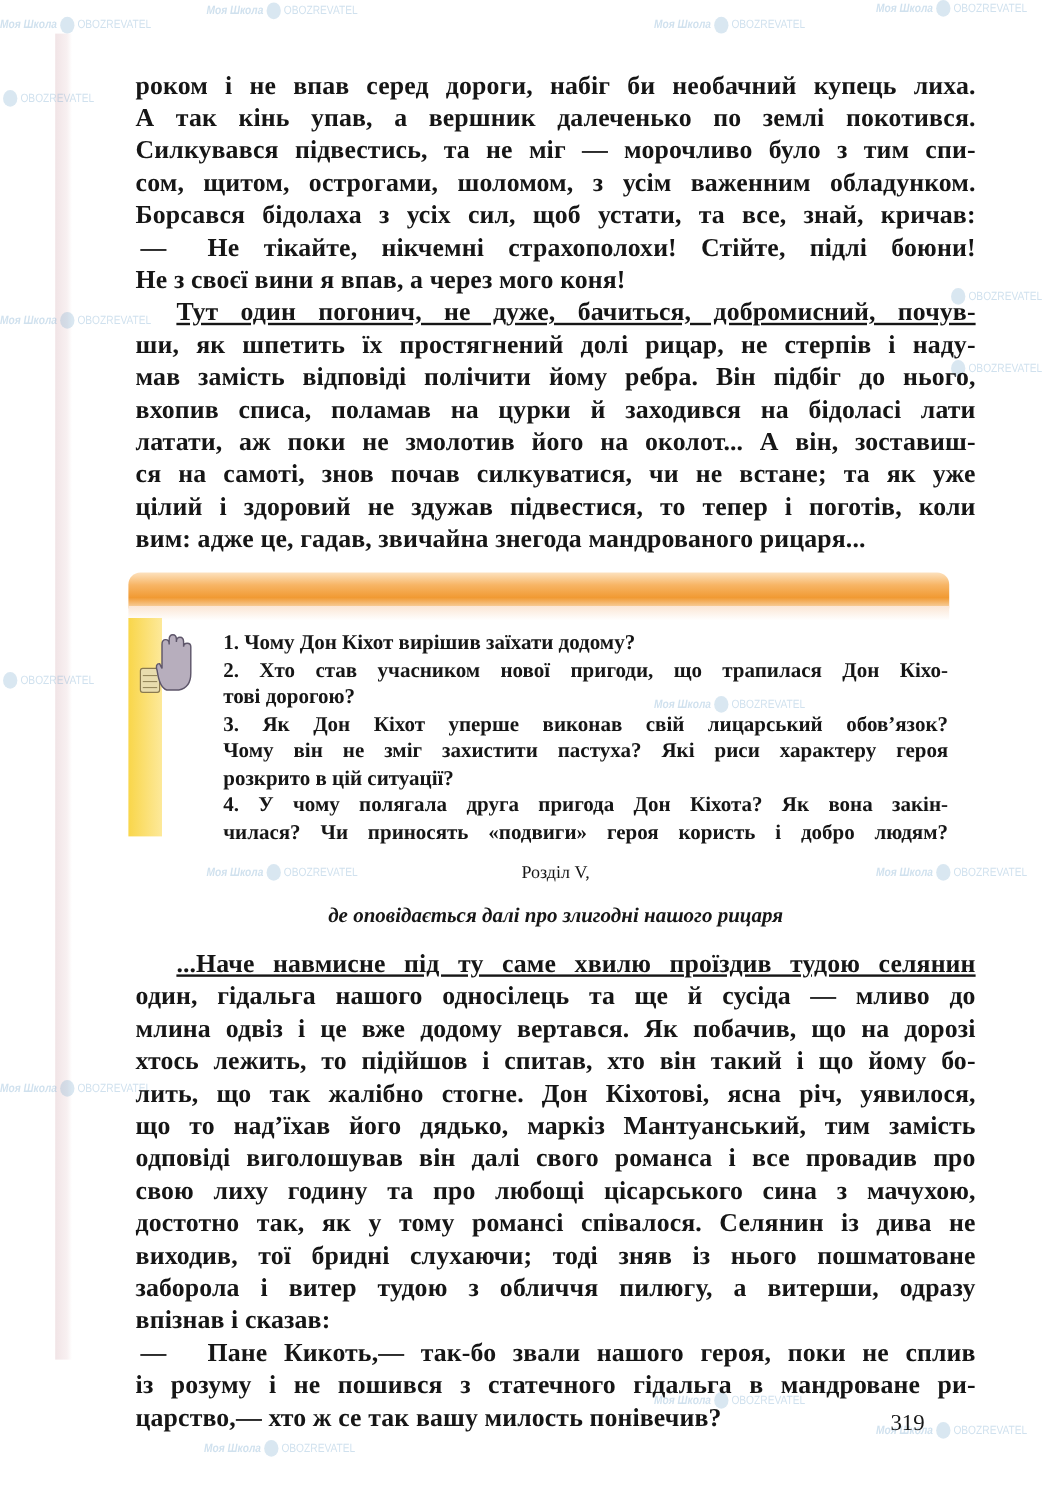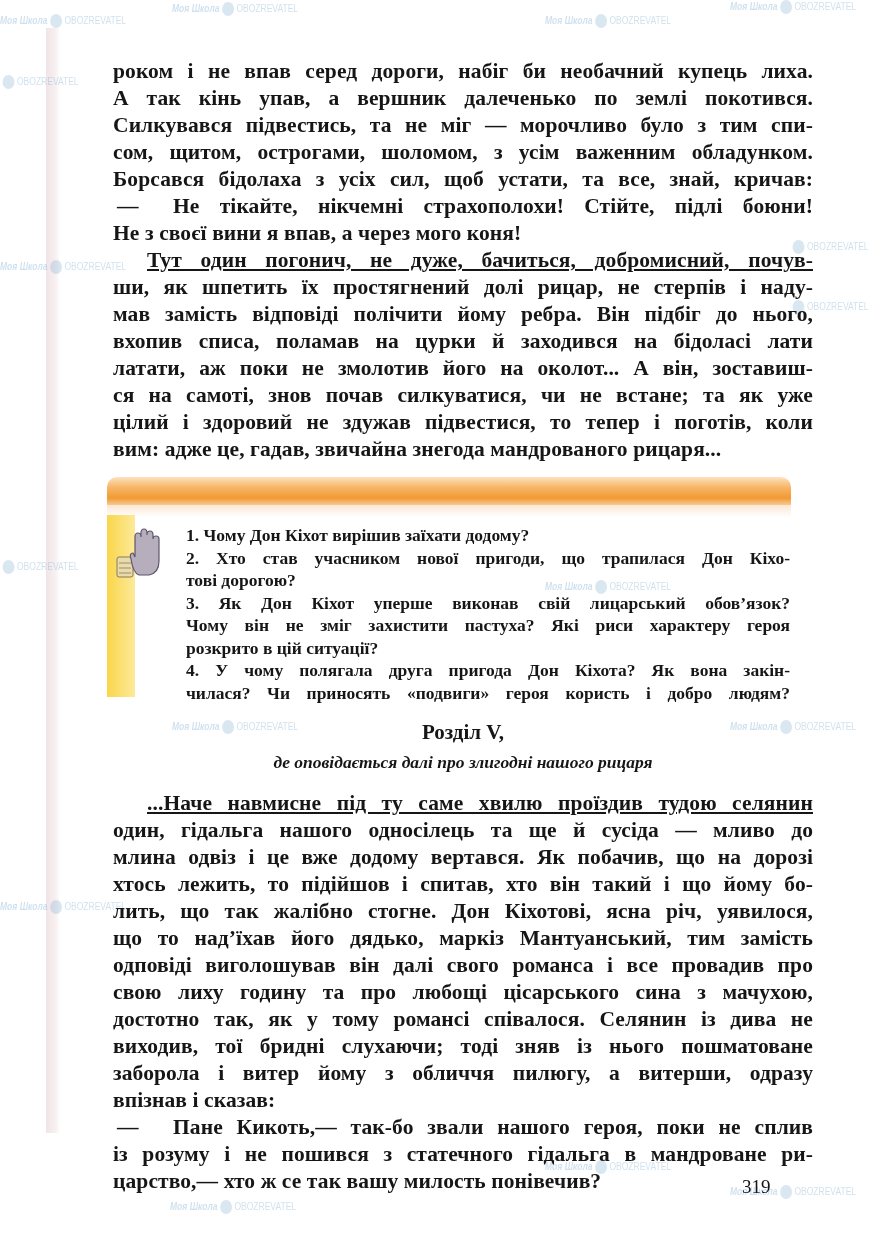--- a/index.html
+++ b/index.html
@@ -45,21 +45,21 @@
     }
     .hand-icon { position: absolute; left: 12px; top: 50px; width: 48px; height: 54px; }
     .qa-list {
       position: absolute; left: 67px; top: 47px; width: 620px;
       font-weight: bold; font-size: 17.5px; line-height: 22.5px;
     }
     .qa-list .line { letter-spacing: 0; margin-left: 16px; }
 
     .chapter {
       position: absolute; left: 113px; top: 720px; width: 700px; text-align: center;
-      font-weight: bold; font-size: 21px;
+      font-weight: normal; font-size: 15px;
     }
     .subtitle {
       position: absolute; left: 113px; top: 752px; width: 700px; text-align: center;
       font-weight: bold; font-style: italic; font-size: 17.5px;
     }
     .page2 { position: absolute; left: 113px; top: 790px; width: 700px; }
     .page-num {
       position: absolute; left: 742px; top: 1176px; font-size: 19px; font-weight: normal;
     }
 
@@ -151,21 +151,21 @@
     <span class="line indent">...Наче навмисне під ту саме хвилю проїздив тудою селянин</span>
     <span class="line">один, гідальга нашого односілець та ще й сусіда — мливо до</span>
     <span class="line">млина одвіз і це вже додому вертався. Як побачив, що на дорозі</span>
     <span class="line">хтось лежить, то підійшов і спитав, хто він такий і що йому бо-</span>
     <span class="line">лить, що так жалібно стогне. Дон Кіхотові, ясна річ, уявилося,</span>
     <span class="line">що то над’їхав його дядько, маркіз Мантуанський, тим замість</span>
     <span class="line">одповіді виголошував він далі свого романса і все провадив про</span>
     <span class="line">свою лиху годину та про любощі цісарського сина з мачухою,</span>
     <span class="line">достотно так, як у тому романсі співалося. Селянин із дива не</span>
     <span class="line">виходив, тої бридні слухаючи; тоді зняв із нього пошматоване</span>
-    <span class="line">заборола і витер йому з обличчя пилюгу, а витерши, одразу</span>
+    <span class="line">заборола і витер тудою з обличчя пилюгу, а витерши, одразу</span>
     <span class="line last">впізнав і сказав:</span>
     <span class="line"><span class="dash">—</span><span>Пане Кикоть,— так-бо звали нашого героя, поки не сплив</span></span>
     <span class="line">із розуму і не пошився з статечного гідальга в мандроване ри-</span>
     <span class="line last">царство,— хто ж се так вашу милость понівечив?</span>
   </p>
 </div>
 
 <div class="page-num">319</div>
 
 </body></html>

